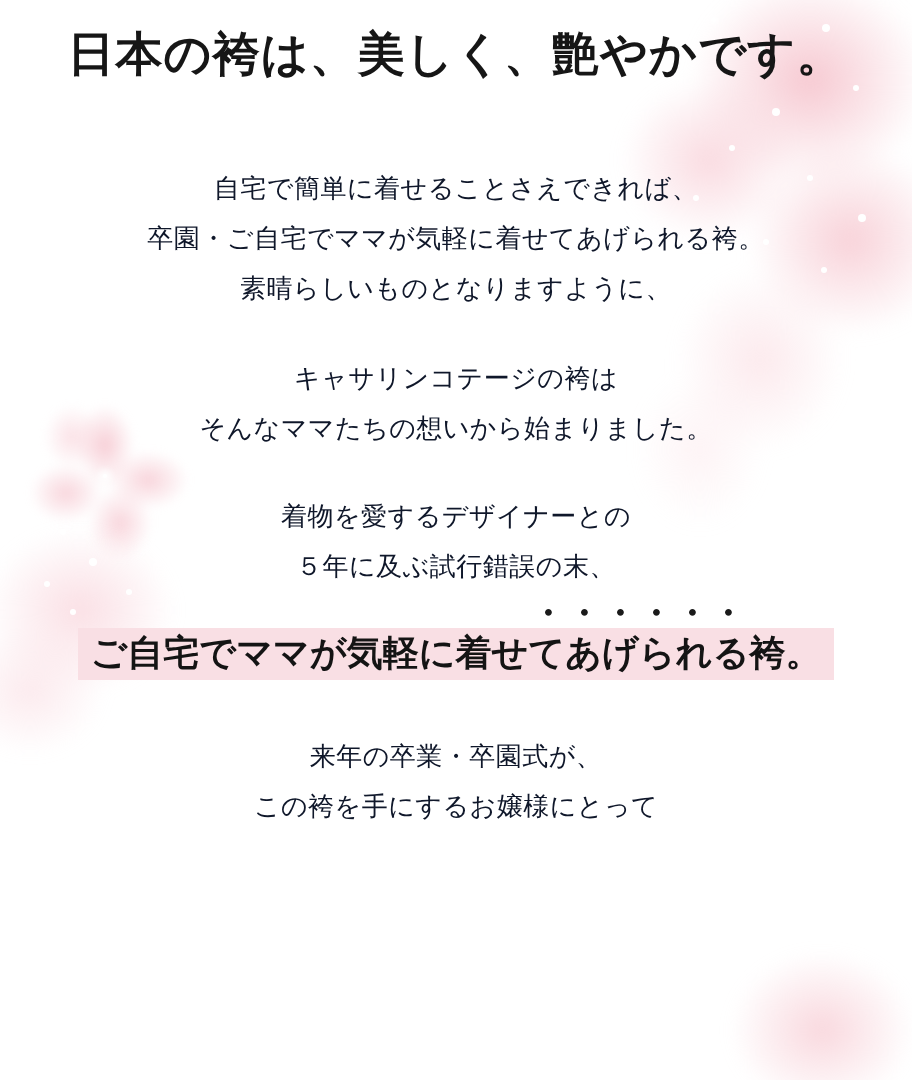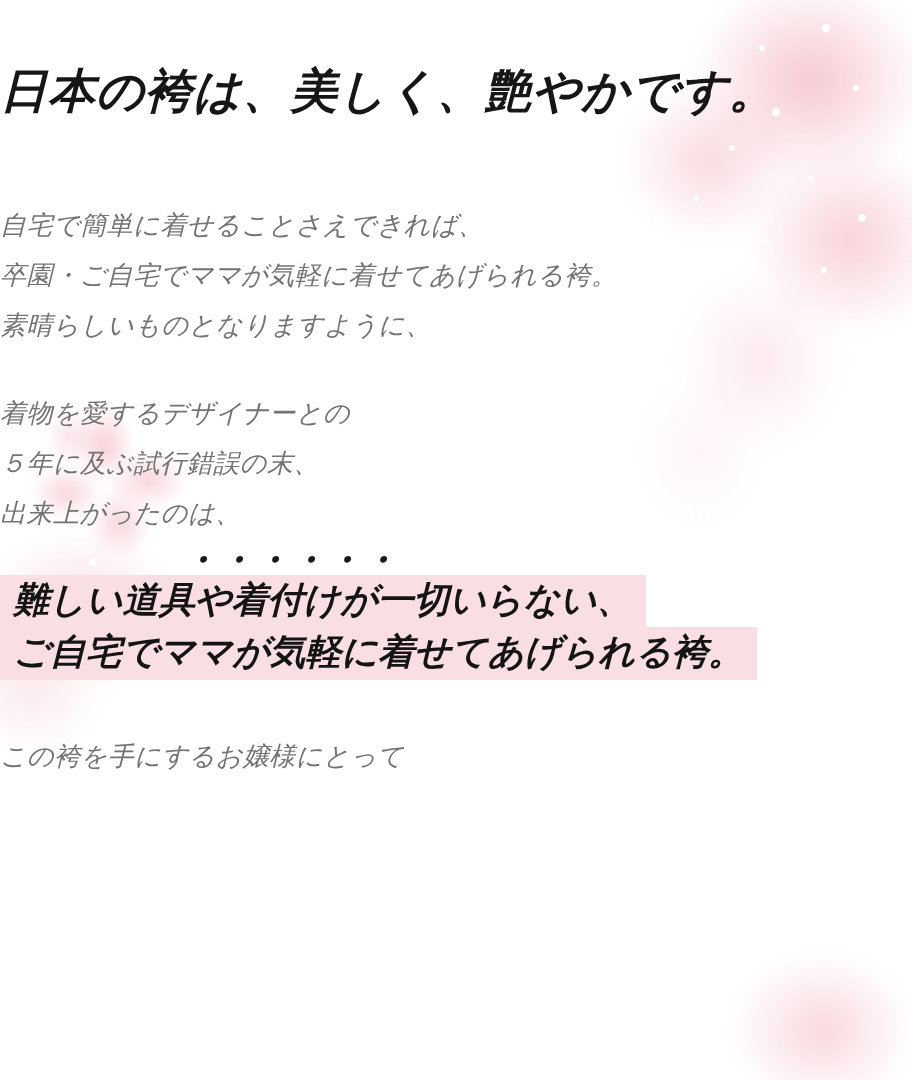--- a/index.html
+++ b/index.html
@@ -69,41 +69,40 @@
     left: 103px; top: 474px;
     box-shadow:
       0 0 7px 4px rgba(255,255,255,0.95),
       -42px 56px 0 1px #fff, -12px 86px 0 2px #fff, 24px 116px 0 1px #fff,
       -32px 136px 0 1px #fff, 4px 162px 0 2px #fff, -58px 108px 0 1px #fff;
   }
 
   
   .content {
     position: relative; z-index: 1;
-    text-align: left;
-    padding-top: 62px;
-    font-style: italic;
+    text-align: center;
+    padding-top: 25px;
   }
 
   .title {
     margin: 0;
     font-size: 47px;
     font-weight: 600;
     letter-spacing: 1px;
     line-height: 1.25;
     color: #161616;
   }
 
   .para {
     margin: 0;
     font-size: 26px;
     font-weight: 500;
     letter-spacing: 0.5px;
     line-height: 50px;
-    color: #737373;
+    color: #0f172a;
   }
   .para .line { display: block; }
 
   .para-1 { margin-top: 80px; }
   .para-2 { margin-top: 40px; }
   .para-3 { margin-top: 38px; }
 
   .emphasis-block { margin-top: 10px; }
 
   .emphasis-dots {
@@ -146,30 +145,33 @@
 <main class="content">
 
   <h1 class="title">日本の袴は、美しく、艶やかです。</h1>
 
   <p class="para para-1">
     <span class="line">自宅で簡単に着せることさえできれば、</span>
     <span class="line">卒園・ご自宅でママが気軽に着せてあげられる袴。</span>
     <span class="line">素晴らしいものとなりますように、</span>
   </p>
 
+  <p class="para para-2">
+    <span class="line">キャサリンコテージの袴は</span>
+    <span class="line">そんなママたちの想いから始まりました。</span>
+  </p>
 
   <p class="para para-3">
     <span class="line">着物を愛するデザイナーとの</span>
     <span class="line">５年に及ぶ試行錯誤の末、</span>
-    <span class="line">出来上がったのは、</span>
   </p>
 
   <div class="emphasis-block">
     <span class="emphasis-dots">・・・・・・</span>
-    <div class="hl-row"><span class="hl"><span>難しい道具や着付けが</span><span>一切いらない</span><span>、</span></span></div>
     <div class="hl-row"><span class="hl">ご自宅でママが気軽に着せてあげられる袴。</span></div>
   </div>
 
   <p class="para closing">
+    <span class="line">来年の卒業・卒園式が、</span>
     <span class="line">この袴を手にするお嬢様にとって</span>
   </p>
 
 </main>
 
 </body></html>

